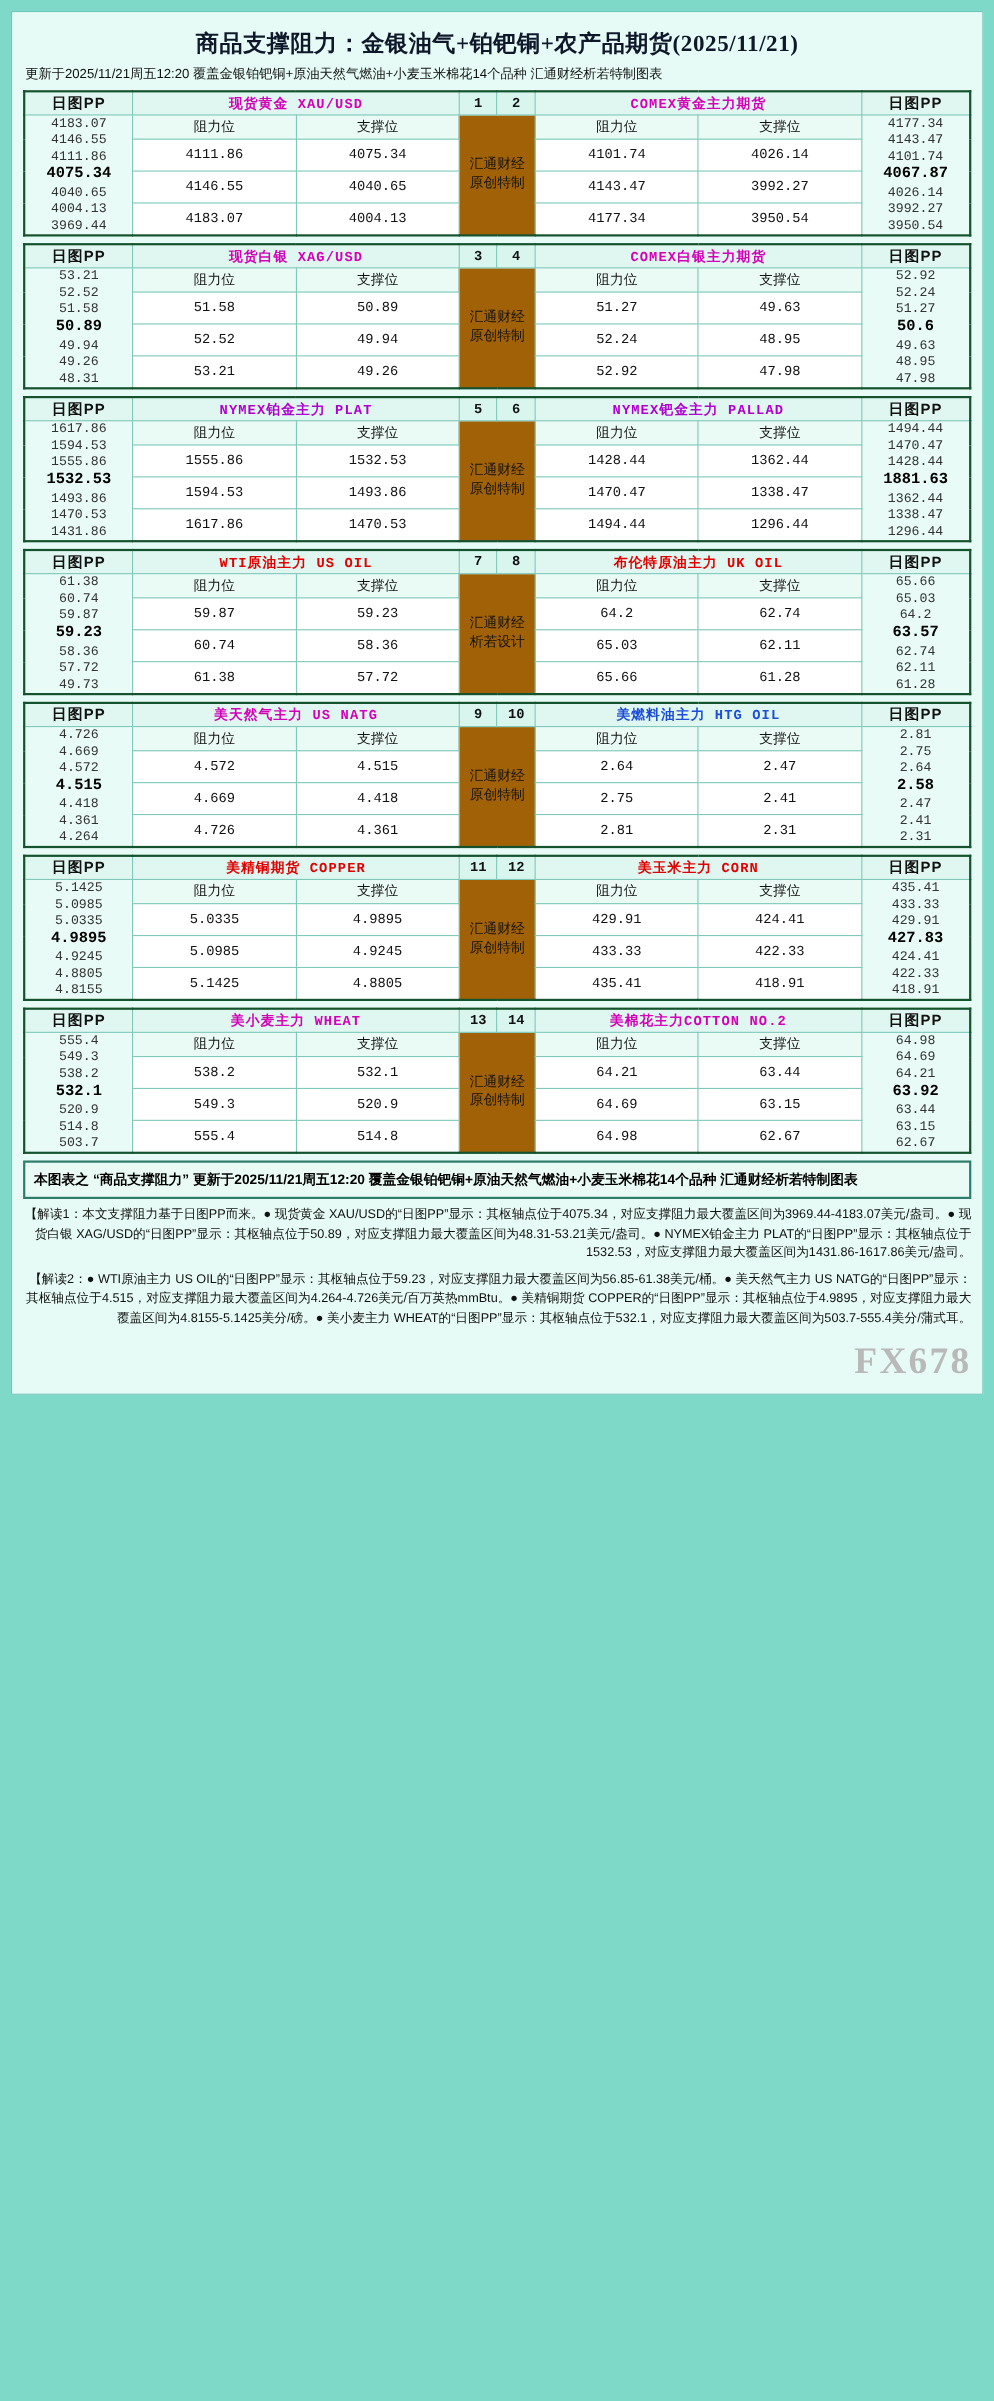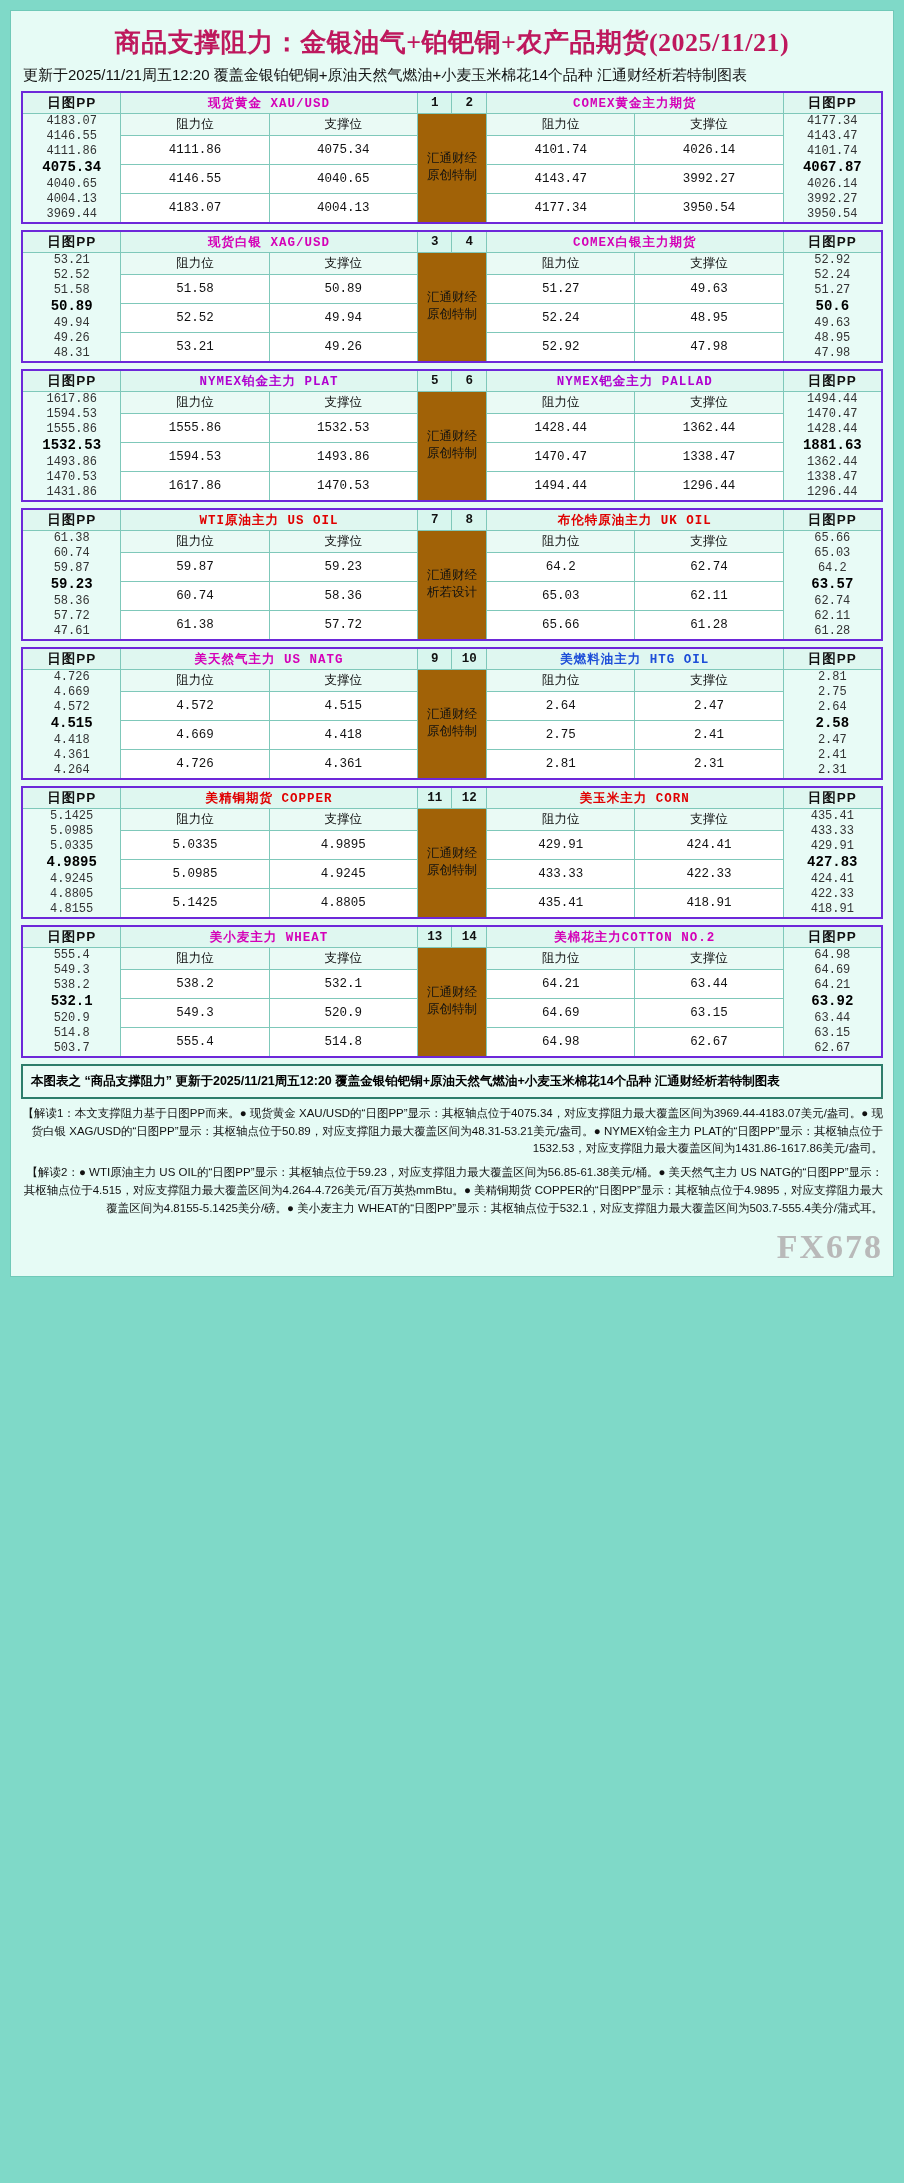--- a/index.html
+++ b/index.html
@@ -16,37 +16,37 @@
     background:#7fd9c8;
   }
   .sheet{
     background:#e6fbf5;
     border:1px solid #6fc9b8;
     padding:8px 10px 10px 10px;
     box-sizing:border-box;
   }
   .title{
     text-align:center;
-    color:#be185d;
+    color:#0f172a;
     font-weight:bold;
-    font-size:26px;
+    font-size:21px;
     font-family:"Liberation Serif", serif;
     padding:6px 0 4px 0;
     letter-spacing:0.5px;
   }
   .subtitle{
     text-align:left;
-    font-size:15px;
+    font-size:12px;
     color:#111;
     padding:2px 0 6px 2px;
   }
   table{border-collapse:collapse;}
   .block{
     width:100%;
-    border:2px solid #6d28d9;
+    border:2px solid #14532d;
     border-collapse:collapse;
     margin-bottom:6px;
     background:#e8fbf6;
     table-layout:fixed;
   }
   .block td{
     border:1px solid #7fc8ba;
     text-align:center;
     vertical-align:middle;
     font-family:"Liberation Mono", monospace;
@@ -374,21 +374,21 @@
               <td class="hdr ppr">日图PP</td>
             </tr>
             <tr>
               <td class="num pplcell ppstack" rowspan="4">
                 <div class="num">61.38</div>
                 <div class="num">60.74</div>
                 <div class="num">59.87</div>
                 <div class="num big">59.23</div>
                 <div class="num">58.36</div>
                 <div class="num">57.72</div>
-                <div class="num">47.61</div>
+                <div class="num">49.73</div>
               </td>
               <td class="sub">阻力位</td>
               <td class="sub">支撑位</td>
               <td class="mid" colspan="2" rowspan="4">
                 <div>汇通财经</div>
                 <div>析若设计</div>
               </td>
               <td class="sub">阻力位</td>
               <td class="sub">支撑位</td>
               <td class="num pplcell ppstack" rowspan="4">

